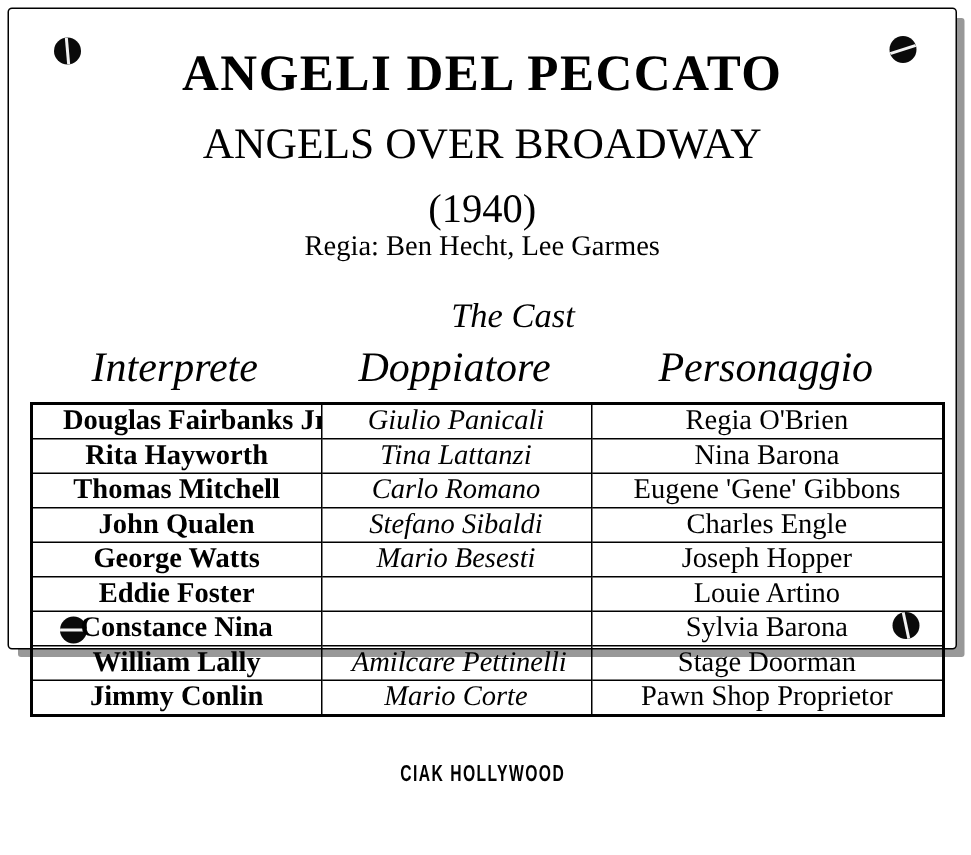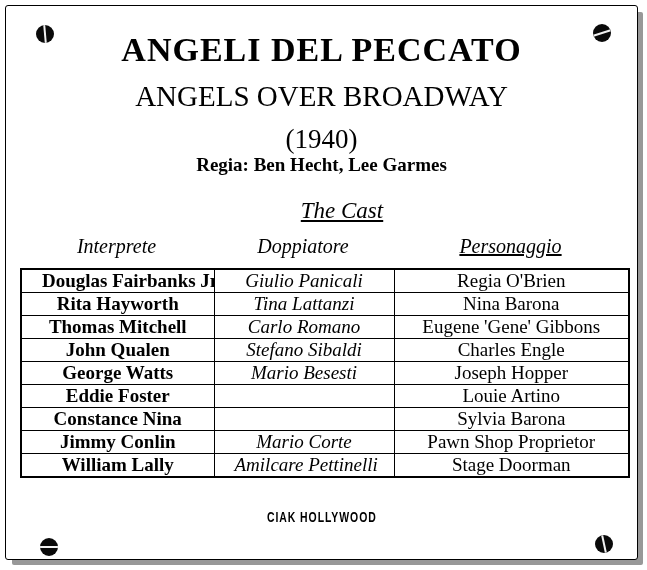--- a/index.html
+++ b/index.html
@@ -10,21 +10,21 @@
     background: #ffffff;
     font-family: "Liberation Serif", serif;
     color: #000000;
     overflow: hidden;
   }
   .plaque {
     position: absolute;
     left: 5px;
     top: 5px;
     width: 633px;
-    height: 555px;
+    height: 428px;
     box-sizing: border-box;
     background: #ffffff;
     border: 1px solid #000000;
     border-radius: 3px;
     box-shadow: 6px 6px 0 -1px #989898;
   }
   
   .screw {
     position: absolute;
     width: 18px;
@@ -71,43 +71,41 @@
   }
   .year {
     font-size: 27px;
     line-height: 30px;
     margin: 0;
   }
   .regia {
     font-size: 19px;
     line-height: 22px;
     margin: 0;
-    font-weight: bold;
   }
   .cast-heading {
     display: inline-block;
     margin-top: 22px;
     font-size: 23px;
     line-height: 26px;
     font-style: italic;
-    text-decoration: underline;
     margin-left: 41px;
   }
   .col-headers {
     display: flex;
     margin: 10px 0 0 14px;
     width: 608px;
     height: 24px;
-    font-size: 20px;
+    font-size: 28px;
     font-style: italic;
     line-height: 24px;
   }
   .col-headers .hdr-1 { width: 193px; text-align: center; }
   .col-headers .hdr-2 { width: 180px; text-align: center; }
-  .col-headers .hdr-3 { width: 235px; text-align: center; text-decoration: underline; }
+  .col-headers .hdr-3 { width: 235px; text-align: center; }
 
   table.cast {
     margin: 10px 0 0 14px;
     width: 608px;
     border-collapse: collapse;
     table-layout: fixed;
     border: 2px solid #000000;
     font-size: 19px;
   }
   table.cast col.c1 { width: 193px; }
@@ -195,28 +193,28 @@
             <td class="col-interprete">Eddie Foster</td>
             <td class="col-doppiatore"></td>
             <td class="col-personaggio">Louie Artino</td>
           </tr>
           <tr>
             <td class="col-interprete">Constance Nina</td>
             <td class="col-doppiatore"></td>
             <td class="col-personaggio">Sylvia Barona</td>
           </tr>
           <tr>
+            <td class="col-interprete">William Lally</td>
+            <td class="col-doppiatore">Amilcare Pettinelli</td>
+            <td class="col-personaggio">Stage Doorman</td>
+          </tr>
+          <tr>
             <td class="col-interprete">Jimmy Conlin</td>
             <td class="col-doppiatore">Mario Corte</td>
             <td class="col-personaggio">Pawn Shop Proprietor</td>
-          </tr>
-          <tr>
-            <td class="col-interprete">William Lally</td>
-            <td class="col-doppiatore">Amilcare Pettinelli</td>
-            <td class="col-personaggio">Stage Doorman</td>
           </tr>
         </tbody>
     </table>
 
     <div>
       <span class="logo">CIAK HOLLYWOOD</span>
     </div>
   </div>
 </div>
 

